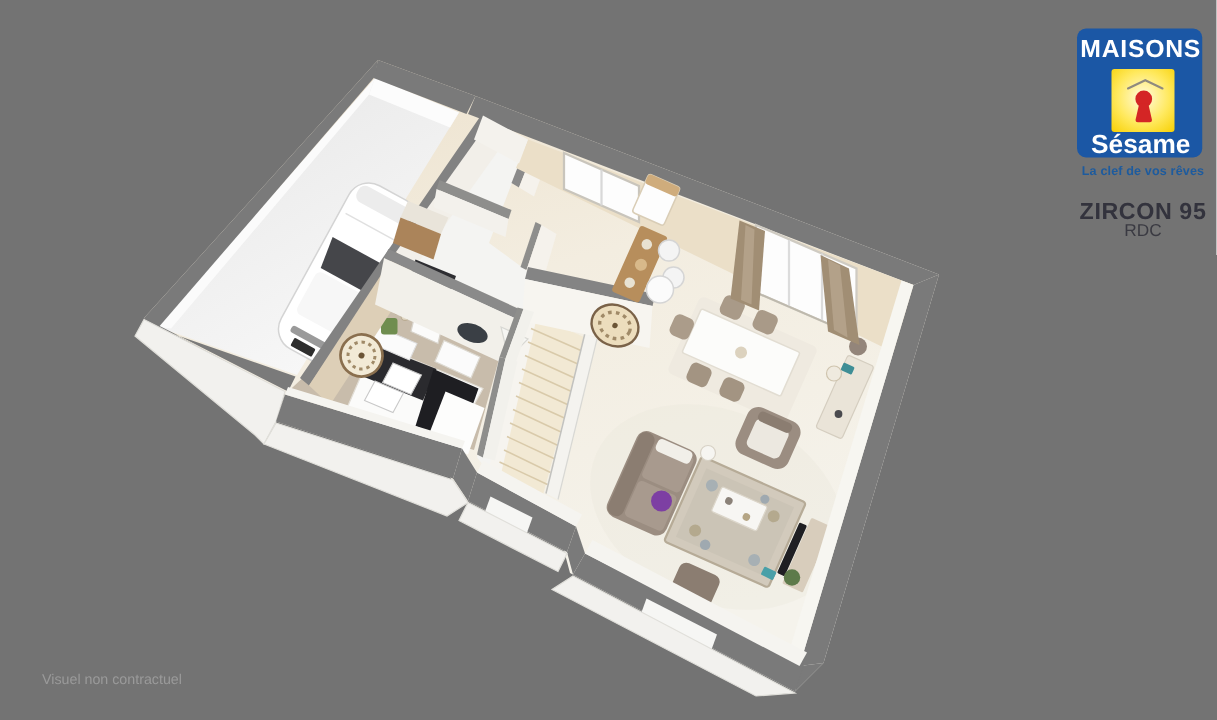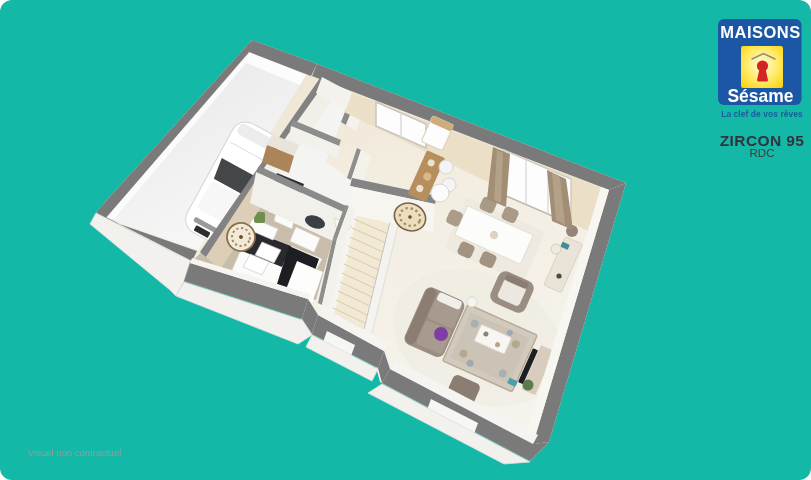--- a/index.html
+++ b/index.html
@@ -1,16 +1,16 @@
 <!DOCTYPE html>
 <html><head>
 <meta charset="utf-8">
 <style>
 html,body{margin:0;padding:0;background:#ffffff;}
-.page{position:relative;width:811px;height:480px;background:#14b8a6;overflow:hidden;font-family:"Liberation Sans", sans-serif;border-radius:12px;}
+.page{position:relative;width:811px;height:480px;background:#737373;overflow:hidden;font-family:"Liberation Sans", sans-serif;}
 </style>
 </head>
 <body>
 <div class="page">
 <svg width="811" height="480" viewBox="0 0 811 480">
 <defs>
 <linearGradient id="bigfloor" x1="0" y1="0" x2="0.35" y2="1">
 <stop offset="0" stop-color="#ece0ca"></stop>
 <stop offset="0.45" stop-color="#f3ede0"></stop>
 <stop offset="1" stop-color="#f5f3ec"></stop>

